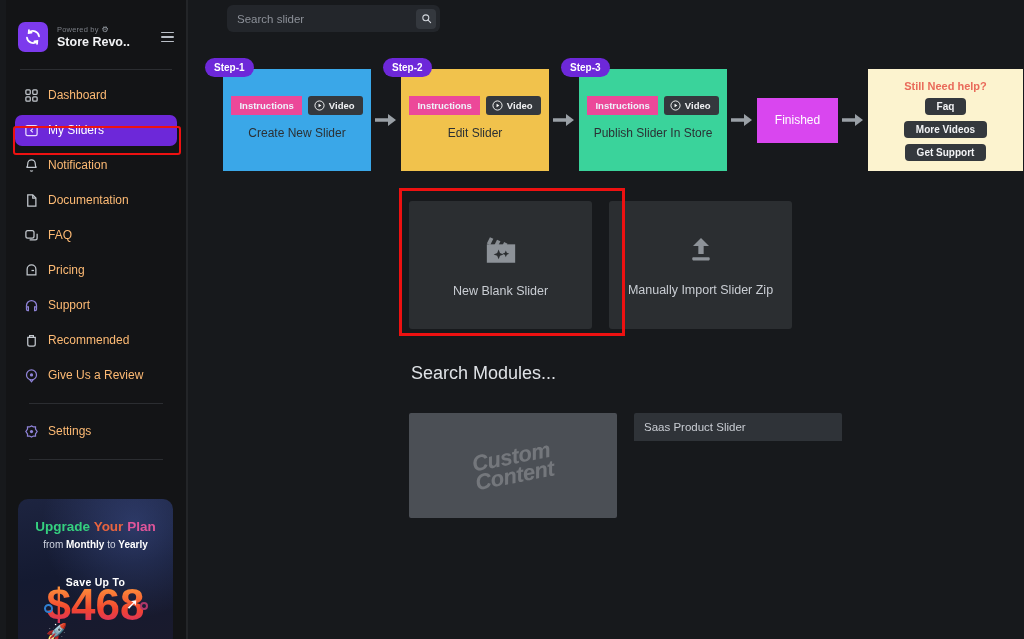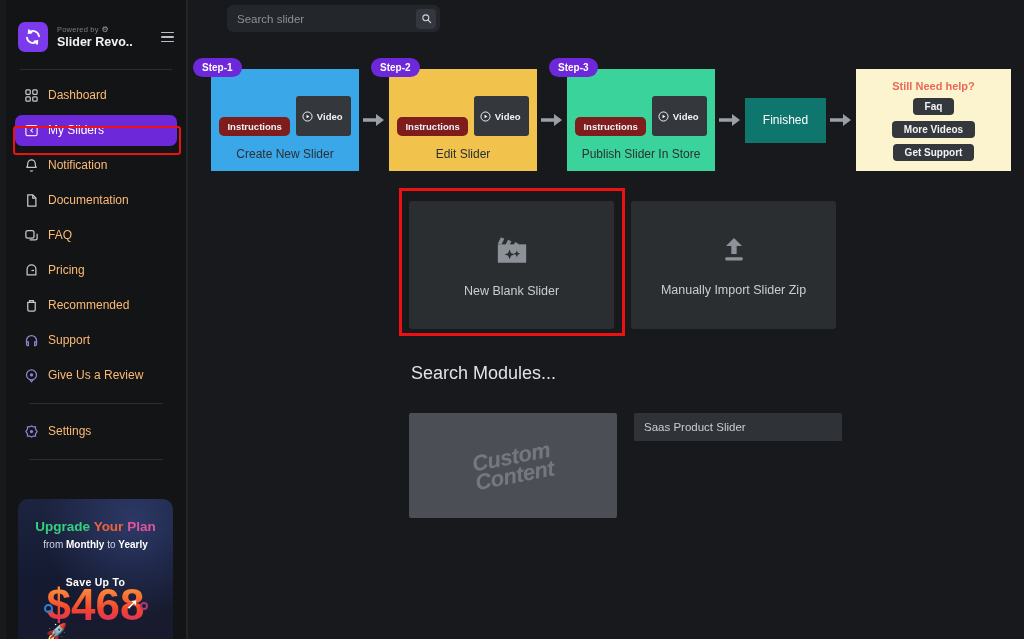--- a/index.html
+++ b/index.html
@@ -115,71 +115,71 @@
     font-family: "Liberation Sans", sans-serif;
   }
   .searchbar input::placeholder { color: #8c9098; }
   .search-btn {
     width: 20px; height: 20px; margin-right: 4px; border-radius: 4px;
     background: #34383e; display: flex; align-items: center; justify-content: center;
     cursor: pointer; flex: 0 0 20px;
   }
 
   
-  .steps { position: absolute; left: 24px; top: 58px; display: flex; align-items: flex-start; }
+  .steps { position: absolute; left: 36px; top: 58px; display: flex; align-items: flex-start; }
   .step-wrap { position: relative; }
   .step-badge {
     position: absolute; left: -18px; top: 0px; z-index: 3;
     background: #6d28d9; color: #fff; font-size: 10px; font-weight: bold;
     padding: 4px 9px; border-radius: 11px; white-space: nowrap;
   }
   .step-card {
     margin-top: 11px; width: 148px; height: 102px;
     display: flex; flex-direction: column; align-items: center;
     padding-top: 27px;
   }
   .step-card.c1 { background: #3aa7e8; }
   .step-card.c2 { background: #f1c24c; }
   .step-card.c3 { background: #3ad39b; }
   .btn-row { display: flex; gap: 6px; }
   .btn-instr {
-    background: #7f1d1d; color: #eef3fb; font-size: 9.5px; font-weight: bold;
-    padding: 4px 8px; border-radius: 5px; cursor: pointer; white-space: nowrap; margin-top: 21px;
+    background: #ec4899; color: #eef3fb; font-size: 9.5px; font-weight: bold;
+    padding: 4px 8px; border-radius: 0; cursor: pointer; white-space: nowrap;
   }
   .btn-video {
     background: #34383d; color: #f0f1f3; font-size: 9.5px; font-weight: bold;
     padding: 4px 8px 4px 6px; border-radius: 3px; cursor: pointer;
     display: flex; align-items: center; gap: 4px; white-space: nowrap;
   }
   .step-title { margin-top: 11px; font-size: 12px; color: #2b3034; text-align: right; }
   .arrow {
     width: 30px; height: 102px; margin-top: 11px;
     display: flex; align-items: center; justify-content: center; flex: 0 0 30px;
   }
   .finished {
-    margin-top: 11px; width: 81px; height: 45px; background: #0f766e;
+    margin-top: 11px; width: 81px; height: 45px; background: #d946ef;
     display: flex; align-items: center; justify-content: center;
     color: #ffffff; font-size: 12px; align-self: center;
   }
   .finished-wrap { height: 102px; margin-top: 11px; display: flex; align-items: center; }
   .help {
     margin-top: 11px; width: 155px; height: 102px; background: #fcf3cf;
     display: flex; flex-direction: column; align-items: center; padding-top: 11px;
   }
   .help-title { color: #e96a5a; font-size: 11px; font-weight: bold; }
   .help-btn {
     margin-top: 6px; background: #34383d; color: #f2f3f5;
     font-size: 10px; font-weight: bold; padding: 3px 12px; border-radius: 4px;
     cursor: pointer; white-space: nowrap;
   }
 
   
   .actions { position: absolute; left: 222px; top: 201px; display: flex; gap: 17px; }
   .act-card {
-    width: 205px; height: 128px; background: #2b2e31; border-radius: 3px;
+    width: 183px; height: 128px; background: #2b2e31; border-radius: 3px;
     display: flex; flex-direction: column; align-items: center; justify-content: center;
     cursor: pointer;
   }
   .act-label { margin-top: 13px; font-size: 12.5px; color: #c9cdd3; }
   .act-ring {
     position: absolute; left: -10px; top: -13px; width: 226px; height: 148px;
     border: 3px solid #ee1111; pointer-events: none;
   }
 
   
@@ -238,21 +238,21 @@
             <path d="M4 13a8 8 0 0 0 13.5 4.8"></path>
           <path d="M6.6 2.8 6.3 6.6l3.8-.4"></path>
             <path d="M17.4 21.2l.3-3.8-3.8.4"></path>
         </svg>
       </div>
       <div class="brand-text">
         <div class="powered">
           <span>Powered by</span>
           <span class="wp-glyph">⚙</span>
         </div>
-        <div class="brand-name">Slider Revo..</div>
+        <div class="brand-name">Store Revo..</div>
       </div>
       <div class="hamburger">
           <i></i>
           <i></i>
           <i></i>
         </div>
     </div>
 
     <div class="divider"></div>
 
@@ -315,37 +315,37 @@
           <svg class="ico" viewBox="0 0 24 24" fill="none" stroke="#c3c8ce" stroke-width="2">
             <path d="M5 10a7 7 0 1 1 14 0v9H5z"></path>
               <path d="M12 12h4"></path>
           </svg>
         </span>
         <span class="nav-label">Pricing</span>
       </div>
 
       <div class="nav-item">
         <span class="ico">
-          <svg class="ico" viewBox="0 0 24 24" fill="none" stroke="#c3c8ce" stroke-width="2">
-            <path d="M6 7h12v11a3 3 0 0 1-3 3H9a3 3 0 0 1-3-3z"></path>
-              <path d="M9 7V4h6v3"></path>
-          </svg>
-        </span>
-        <span class="nav-label">Recommended</span>
-      </div>
-
-      <div class="nav-item">
-        <span class="ico">
           <svg class="ico" viewBox="0 0 24 24" fill="none" stroke="#8f83d8" stroke-width="2">
             <path d="M4 14v-2a8 8 0 0 1 16 0v2"></path>
               <path d="M4 14h3v6H6a2 2 0 0 1-2-2z"></path>
               <path d="M20 14h-3v6h1a2 2 0 0 0 2-2z"></path>
           </svg>
         </span>
         <span class="nav-label">Support</span>
+      </div>
+
+      <div class="nav-item">
+        <span class="ico">
+          <svg class="ico" viewBox="0 0 24 24" fill="none" stroke="#c3c8ce" stroke-width="2">
+            <path d="M6 7h12v11a3 3 0 0 1-3 3H9a3 3 0 0 1-3-3z"></path>
+              <path d="M9 7V4h6v3"></path>
+          </svg>
+        </span>
+        <span class="nav-label">Recommended</span>
       </div>
 
       <div class="nav-item">
         <span class="ico">
           <svg class="ico" viewBox="0 0 24 24" fill="none" stroke="#8f83d8" stroke-width="2">
             <circle cx="12" cy="11" r="8"></circle>
               <path d="M9 18l3 4 3-4"></path>
               <circle cx="12" cy="11" r="2.6" fill="#8f83d8" stroke="none"></circle>
           </svg>
         </span>

